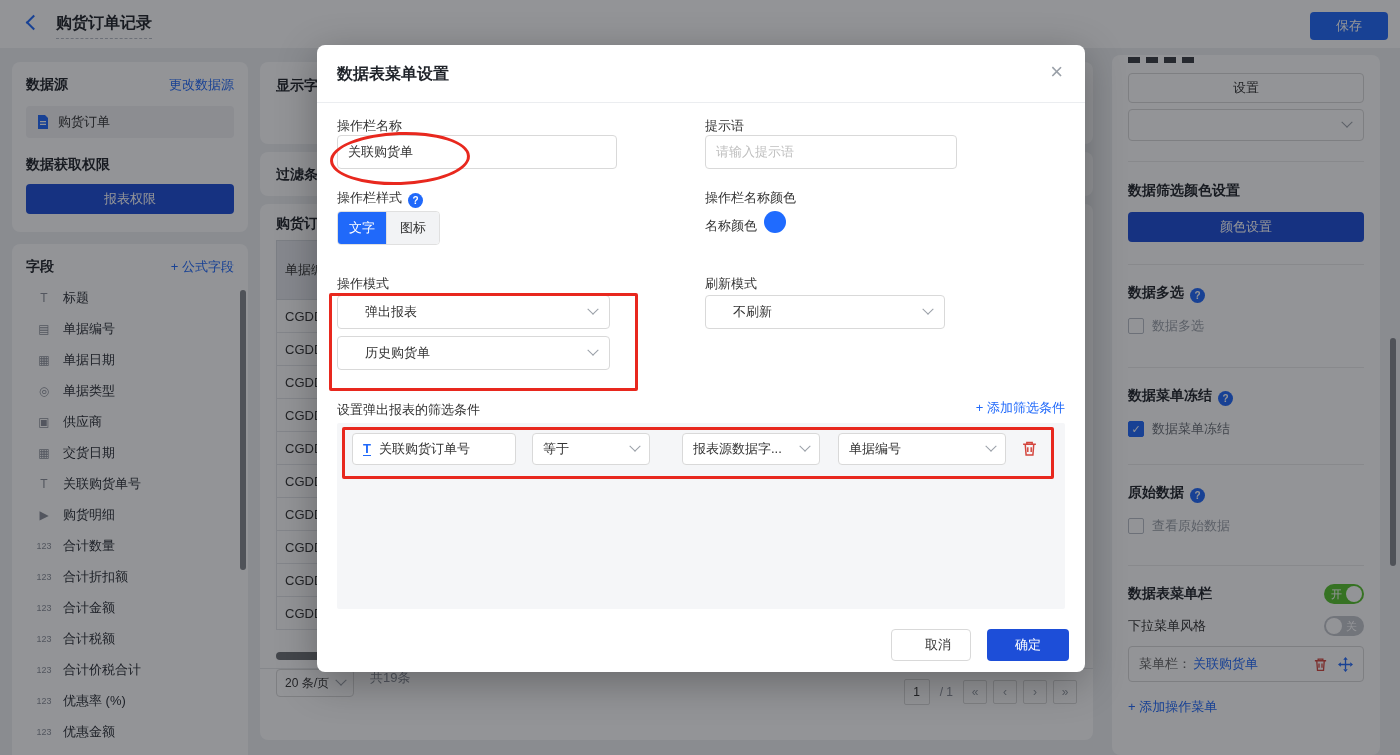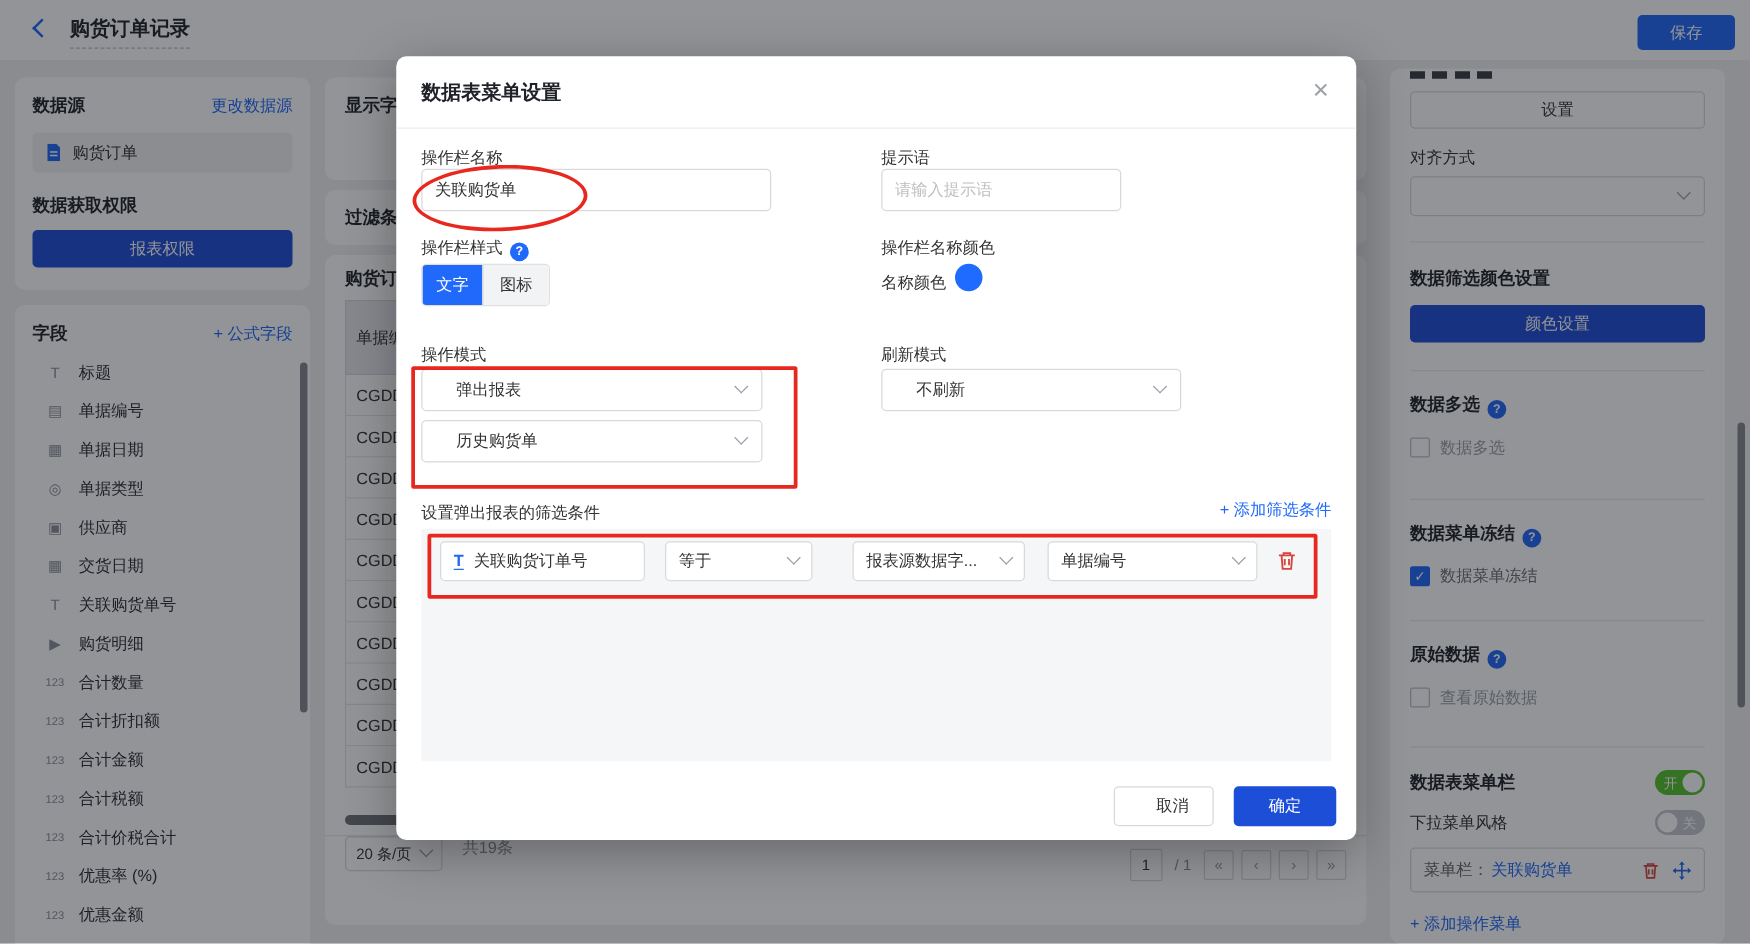--- a/index.html
+++ b/index.html
@@ -240,21 +240,20 @@
             <button class="pbtn">›</button>
             <button class="pbtn">»</button>
           </span>
       </div>
     </div>
   </div>
 
   <div class="card rp">
     <div class="clipped"></div>
     <button class="btn-plain set-btn">设置</button>
-    <div class="rp-label">对齐方式</div>
     <div class="rp-select">
         <span class="chev"></span>
       </div>
     <div class="divider" style="margin-top:20px;"></div>
 
     <div class="bold-label" style="margin-top:20px;display:block;">数据筛选颜色设置</div>
     <button class="btn-primary" style="margin-top:12px;height:30px;width:100%;">颜色设置</button>
     <div class="divider" style="margin-top:22px;"></div>
 
     <div style="margin-top:18px;"><span class="bold-label">数据多选</span><span class="help">?</span></div>
@@ -321,21 +320,21 @@
       <div class="m-title">数据表菜单设置</div>
       <div class="m-close">×</div>
     </div>
 
     <div class="m-label" style="left:20px;top:72px;">操作栏名称</div>
     <div class="m-input" style="left:20px;top:90px;width:280px;">
         <span>关联购货单</span>
       </div>
 
     <div class="m-label" style="left:388px;top:72px;">提示语</div>
-    <div class="m-input ph" style="left:388px;top:90px;width:192px;">
+    <div class="m-input ph" style="left:388px;top:90px;width:252px;">
         <span>请输入提示语</span>
       </div>
 
     <div class="m-label" style="left:20px;top:144px;"><span>操作栏样式</span><span class="help">?</span></div>
     <div class="seg">
       <span class="on">文字</span>
       <span class="off">图标</span>
     </div>
 
     <div class="m-label" style="left:388px;top:144px;">操作栏名称颜色</div>

